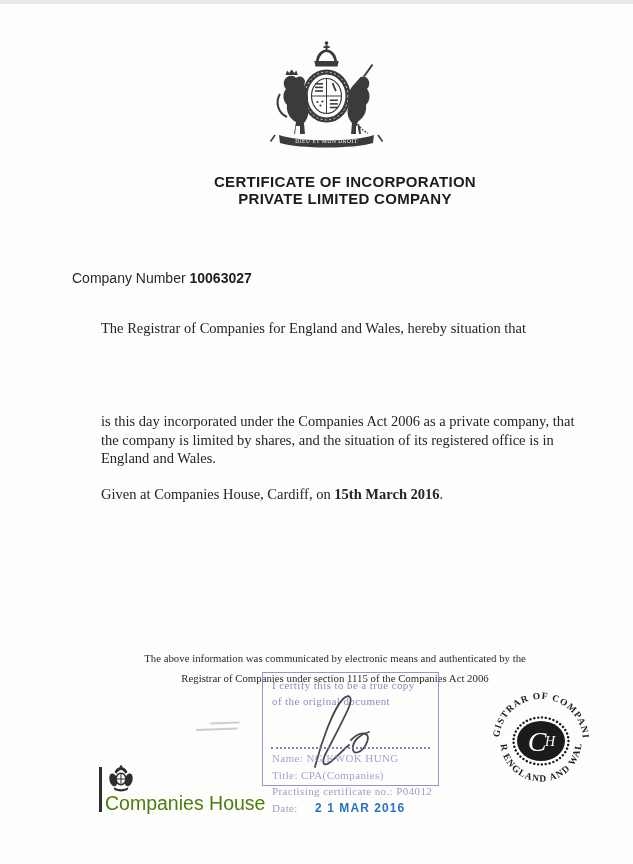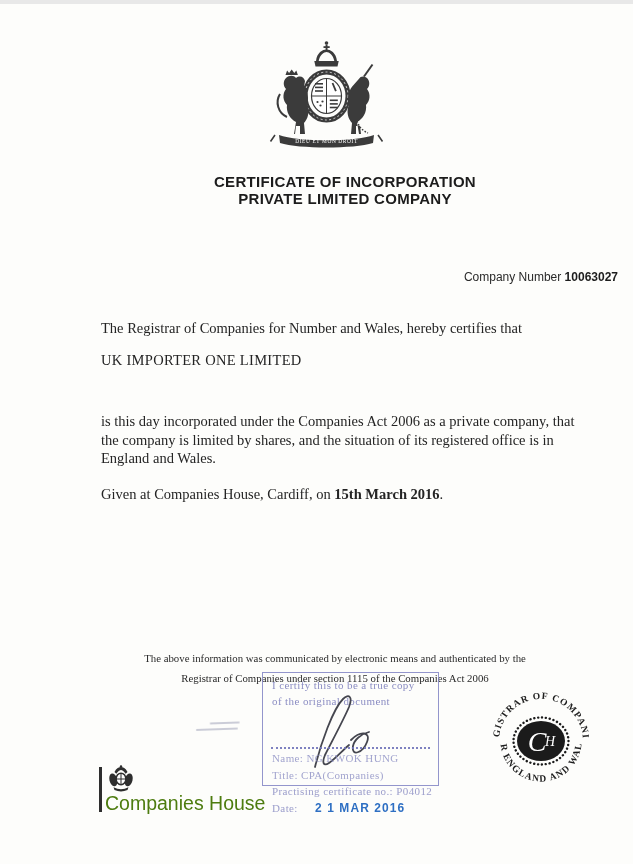--- a/index.html
+++ b/index.html
@@ -17,23 +17,23 @@
   
   .title-block{
     position:absolute;left:72px;top:169px;width:546px;
     text-align:center;
     font-family:"Liberation Sans", sans-serif;
     font-weight:bold;font-size:15px;line-height:17px;
     color:#1c1c1c;letter-spacing:0.3px;
   }
   .company-number{
     position:absolute;left:72px;top:266px;width:546px;
-    text-align:right;
+    text-align:left;
     font-family:"Liberation Sans", sans-serif;
-    font-size:12px;color:#2a2a2a;
+    font-size:14px;color:#2a2a2a;
   }
   .company-number b{font-weight:bold;color:#1d1d1d;}
   
   .certifies-line{position:absolute;left:101px;top:316px;font-size:14.5px;}
   .company-name{position:absolute;left:101px;top:348px;font-size:14.5px;letter-spacing:0.3px;}
   .incorp-par{position:absolute;left:101px;top:408px;width:492px;font-size:14.5px;line-height:18.5px;}
   .given-line{position:absolute;left:101px;top:482px;font-size:14.5px;}
   .given-line b{font-weight:bold;}
   
   .auth-footer{
@@ -135,22 +135,21 @@
 
   <div class="title-block">
     <div>CERTIFICATE OF INCORPORATION</div>
     <div>PRIVATE LIMITED COMPANY</div>
   </div>
 
   <div class="company-number">
     <span>Company Number</span>&nbsp;<b>10063027</b>
   </div>
 
-  <div class="certifies-line">The Registrar of Companies for Number and Wales, hereby certifies that</div>
-  <div class="company-name">UK IMPORTER ONE LIMITED</div>
+  <div class="certifies-line">The Registrar of Companies for England and Wales, hereby situation that</div>
   <div class="incorp-par">is this day incorporated under the Companies Act 2006 as a private company, that the company is limited by shares, and the situation of its registered office is in England and Wales.</div>
   <div class="given-line">
     <span>Given at Companies House, Cardiff, on </span><b>15th March 2016</b><span>.</span>
   </div>
 
   <div class="auth-footer">
     <div>The above information was communicated by electronic means and authenticated by the</div>
     <div>Registrar of Companies under section 1115 of the Companies Act 2006</div>
   </div>
 

